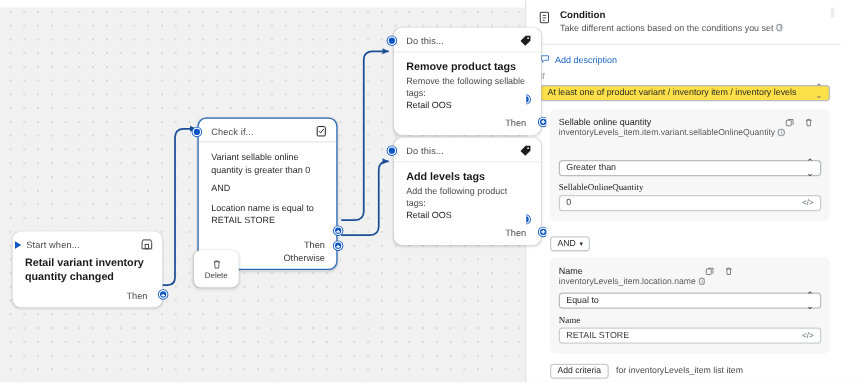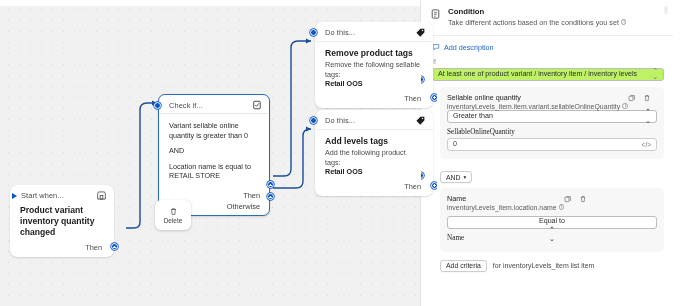--- a/index.html
+++ b/index.html
@@ -35,21 +35,21 @@
   }
   .node-head {
     display:flex; align-items:center; justify-content:space-between;
     padding: 5px 7px 3px 10px;
     border-bottom: 1px solid #eceef0;
   }
   .node-head .htext { font-size: 7.4px; color:#4a4a4a; letter-spacing:.1px; }
   .node-body { padding: 6px 10px 3px 10px; }
   .node-title { font-size: 8.6px; font-weight: bold; color:#1a1a1a; line-height: 11px; }
   .node-sub { font-size: 7.2px; color:#4a4a4a; line-height:9.6px; margin-top:1px; }
-  .node-strong { font-size: 7.2px; color:#1a1a1a; font-weight:bold; line-height:9.6px; }
+  .node-strong { font-size: 7.2px; color:#1a1a1a; font-weight:normal; line-height:9.6px; }
   .node-foot {
     display:flex; align-items:center; justify-content:flex-end;
     padding: 2px 9px 5px 9px;
     font-size: 7.4px; color:#4a4a4a;
   }
   .node-foot .lbl { margin-right: 3px; }
 
   .port {
     width: 7px; height: 7px; border-radius: 50%;
     background:#0b56c4; border:1.6px solid #ffffff;
@@ -59,21 +59,21 @@
   .port.plus::after{
     content:""; position:absolute; left:1.4px; top:2.6px; width:2.9px; height:.9px;
     background:#fff;
   }
   .port.plus::before{
     content:""; position:absolute; left:2.4px; top:1.6px; width:.9px; height:2.9px;
     background:#fff;
   }
 
   
-  #node-start { left: 10px; top: 185px; width: 104px; }
+  #node-start { left: 10px; top: 185px; width: 120px; }
   #node-start .node-head { border-bottom: none; padding-bottom:2px; }
   #node-start .node-body { padding-top: 2px; }
   .tri-play {
     width:0;height:0;border-left:5px solid #0b56c4;
     border-top:3.6px solid transparent;border-bottom:3.6px solid transparent;
     margin-left:-8px; margin-right:4px;
   }
 
   
   #node-cond { left: 158px; top: 94px; width: 112px; border:1.5px solid #2b6cb8; }
@@ -104,21 +104,21 @@
   .p-head .ptitle { font-size: 7.8px; font-weight:bold; color:#1b1b1b; }
   .p-head .psub { font-size: 7.2px; color:#545454; margin-top:1.5px; display:flex; align-items:center; gap:2px;}
   .p-corner { position:absolute; right:4px; top:5px; }
 
   .p-desc { padding: 7px 9px 3px 11px; display:flex; align-items:center; gap:4px; }
   .p-desc .dlink { font-size:7.2px; color:#1b64c8; }
 
   .p-if { padding: 3px 9px 3px 11px; font-size:7px; color:#9a9a9a; }
 
   .sel {
-    height: 13px; border:1px solid #b9bcc0; border-radius:3px; background:#bef264;
+    height: 13px; border:1px solid #b9bcc0; border-radius:3px; background:#fde047;
     display:flex; align-items:center; justify-content:space-between;
     padding: 0 5px; font-size:7.1px; color:#2b2b2b;
   }
   .sel .cv { color:#6d7175; font-size:7px; line-height:6px; }
 
   .p-row { padding: 0 9px 0 11px; }
 
   .crit {
     margin: 6px 9px 0 19px; background:#f7f7f7; border-radius:5px;
     padding: 6px 7px 8px 7px;
@@ -183,21 +183,21 @@
           <span class="htext">Start when...</span>
         </div>
         <span>
           <svg width="11" height="11" viewBox="0 0 20 20">
             <path d="M3 7 L4.5 3.5 L15.5 3.5 L17 7 L17 16.5 L3 16.5 Z" fill="none" stroke="#3a3a3a" stroke-width="1.4"></path>
             <rect x="7.5" y="10" width="5" height="6.5" fill="none" stroke="#3a3a3a" stroke-width="1.3"></rect>
           </svg>
         </span>
       </div>
       <div class="node-body">
-        <div class="node-title">Product variant inventory quantity changed</div>
+        <div class="node-title">Retail variant inventory quantity changed</div>
       </div>
       <div class="node-foot">
         <span class="lbl">Then</span>
       </div>
       <div class="port plus" style="right:-4px; bottom:7px;"></div>
     </div>
 
     <div class="node" id="node-cond">
       <div class="node-head">
         <span class="htext">Check if...</span>
@@ -337,21 +337,21 @@
               <path d="M6 4 h10 v11" fill="none" stroke="#5b5b5b" stroke-width="1.5"></path>
             </svg>
           </span>
           <span>
             <svg width="8" height="8" viewBox="0 0 20 20">
               <path d="M4.5 5.5 h11 M7.5 5.5 v-1.6 h5 v1.6 M6 5.5 l.8 11 h6.4 l.8 -11" fill="none" stroke="#5b5b5b" stroke-width="1.5"></path>
             </svg>
           </span>
         </div>
       </div>
-      <div class="crit-sel" style="margin-top:0;">
+      <div class="crit-sel" style="margin-top:18px;">
         <span>Greater than</span>
         <span class="cv">⌃<br>⌄</span>
       </div>
       <div class="crit-label">SellableOnlineQuantity</div>
       <div class="crit-input">
         <span>0</span>
         <span style="font-size:6.5px;color:#6d7175;">&lt;/&gt;</span>
       </div>
     </div>
 
@@ -378,25 +378,29 @@
               <path d="M6 4 h10 v11" fill="none" stroke="#5b5b5b" stroke-width="1.5"></path>
             </svg>
           </span>
           <span>
             <svg width="8" height="8" viewBox="0 0 20 20">
               <path d="M4.5 5.5 h11 M7.5 5.5 v-1.6 h5 v1.6 M6 5.5 l.8 11 h6.4 l.8 -11" fill="none" stroke="#5b5b5b" stroke-width="1.5"></path>
             </svg>
           </span>
         </div>
       </div>
-      <div class="crit-sel" style="margin-top:5px;flex-direction:column;">
+      <div class="crit-sel" style="margin-top:5px;">
         <span>Equal to</span>
         <span class="cv">⌃<br>⌄</span>
       </div>
       <div class="crit-label">Name</div>
+      <div class="crit-input">
+        <span>RETAIL STORE</span>
+        <span style="font-size:6.5px;color:#6d7175;">&lt;/&gt;</span>
+      </div>
     </div>
 
     <div class="addc-row">
       <span class="btn-sm">
         <span>Add criteria</span>
       </span>
       <span class="addc-note">for inventoryLevels_item list item</span>
     </div>
 
     <div class="addc-bottom">

